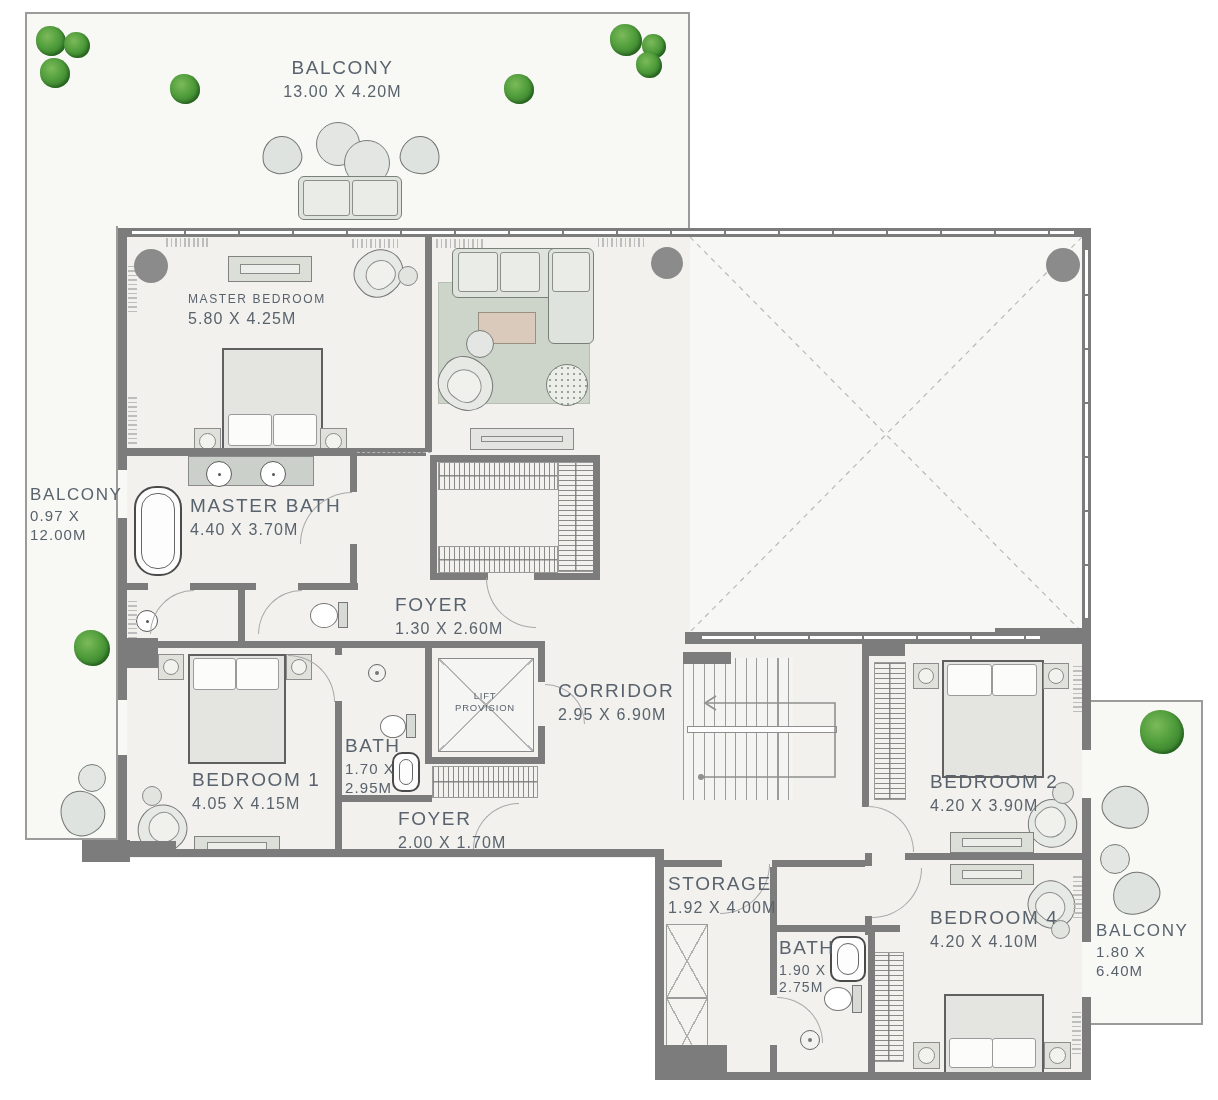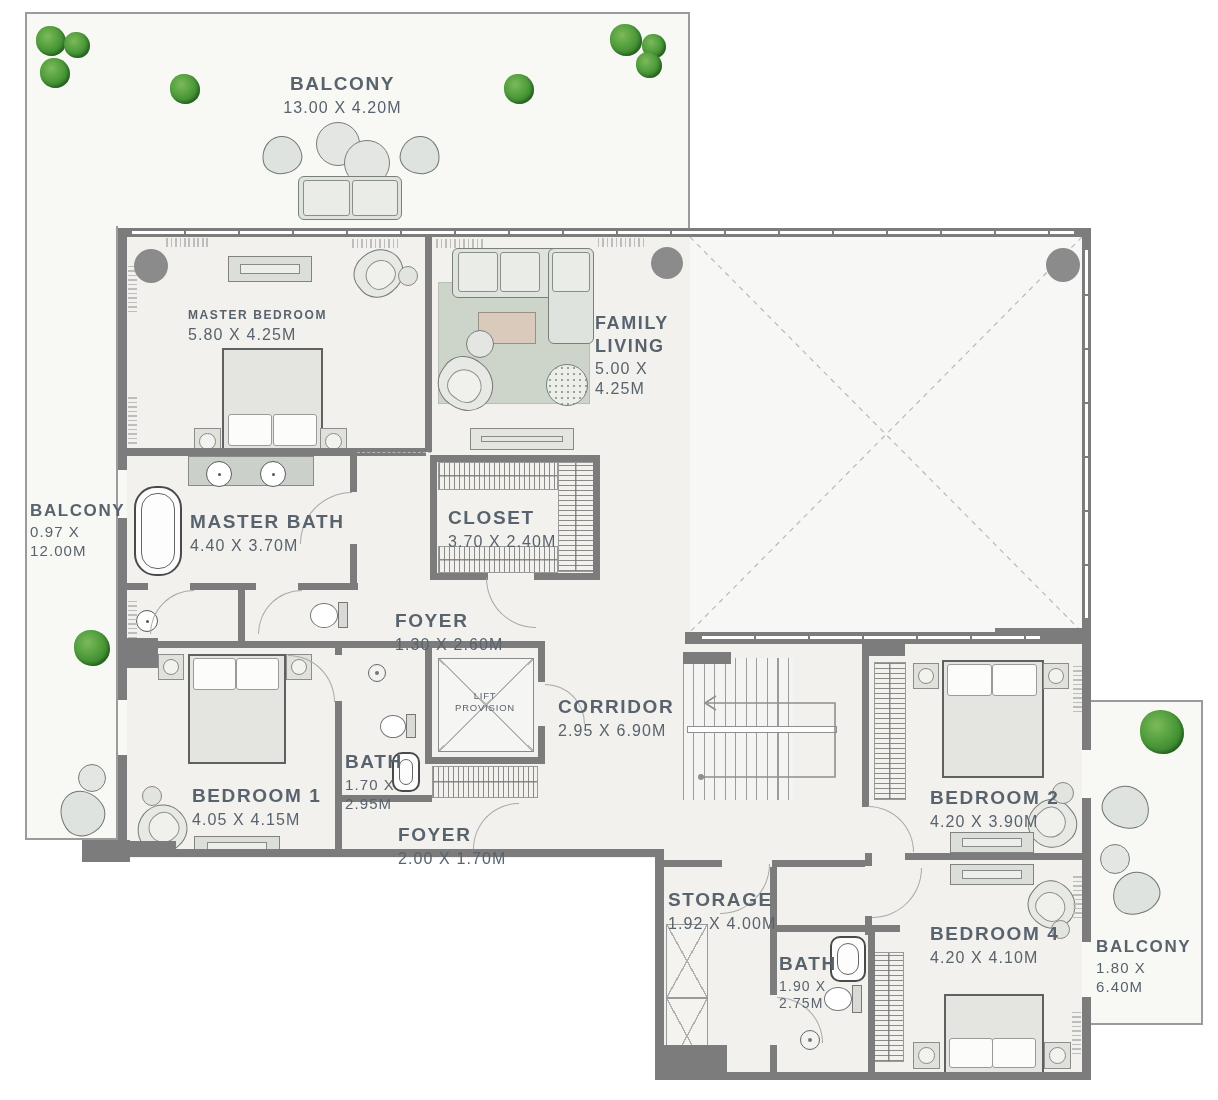--- a/index.html
+++ b/index.html
@@ -71,21 +71,21 @@
                      linear-gradient(to bottom right,transparent 49%,#b0b0b0 49% 51%,transparent 51%);}
   .treads{position:absolute;background:#f4f4f2;
     background-image:repeating-linear-gradient(90deg,#9c9c9c 0 1px,transparent 1px 10.5px);}
   .rail{position:absolute;background:#fdfdfd;border:1px solid #8f8f8f;box-sizing:border-box;}
   .liftcell{position:absolute;border:1.5px solid #8a8a8a;background-color:#f5f5f3;
     background-image:linear-gradient(to top right,transparent 49.4%,#b5b5b5 49.4% 50.6%,transparent 50.6%),
                      linear-gradient(to bottom right,transparent 49.4%,#b5b5b5 49.4% 50.6%,transparent 50.6%);}
   .dashline{position:absolute;border-top:1.5px dashed #b5b5b5;}
   
   .lbl{position:absolute;color:#59636d;letter-spacing:1.6px;line-height:1.25;}
-  .lname{font-size:19px;font-weight:700;margin-top:16px;}
+  .lname{font-size:19px;font-weight:400;}
   .ldims{font-size:16px;letter-spacing:1.1px;margin-top:2px;}
   .liftlbl{position:absolute;color:#59636d;font-size:9.5px;letter-spacing:.8px;text-align:center;line-height:1.3;}
 </style>
 </head>
 <body>
 
 <div class="plan">
 
   <div class="balc" style="left:25px;top:12px;width:665px;height:217px;border-bottom:none;"></div>
   <div class="balc" style="left:25px;top:226px;width:93px;height:614px;border-top:none;"></div>
@@ -326,32 +326,24 @@
     <div class="ldims">13.00 X 4.20M</div>
   </div>
   <div class="lbl" style="left:30px;top:484px;width:95px;">
     <div class="lname" style="font-size:17px;">BALCONY</div>
     <div class="ldims" style="font-size:15px;">0.97 X 12.00M</div>
   </div>
   <div class="lbl" style="left:188px;top:292px;width:240px;">
     <div class="lname" style="font-size:12px;">MASTER BEDROOM</div>
     <div class="ldims">5.80 X 4.25M</div>
   </div>
-  <div class="lbl" style="left:595px;top:296px;width:88px;">
-    <div class="lname" style="font-size:18px;">FAMILY LIVING</div>
-    <div class="ldims">5.00 X 4.25M</div>
-  </div>
   <div class="lbl" style="left:190px;top:494px;width:200px;">
     <div class="lname">MASTER BATH</div>
     <div class="ldims">4.40 X 3.70M</div>
   </div>
-  <div class="lbl" style="left:448px;top:490px;width:120px;">
-    <div class="lname">CLOSET</div>
-    <div class="ldims">3.70 X 2.40M</div>
-  </div>
   <div class="lbl" style="left:395px;top:593px;width:120px;">
     <div class="lname">FOYER</div>
     <div class="ldims">1.30 X 2.60M</div>
   </div>
   <div class="lbl" style="left:558px;top:679px;width:130px;">
     <div class="lname">CORRIDOR</div>
     <div class="ldims">2.95 X 6.90M</div>
   </div>
   <div class="lbl" style="left:345px;top:734px;width:62px;">
     <div class="lname">BATH</div>

